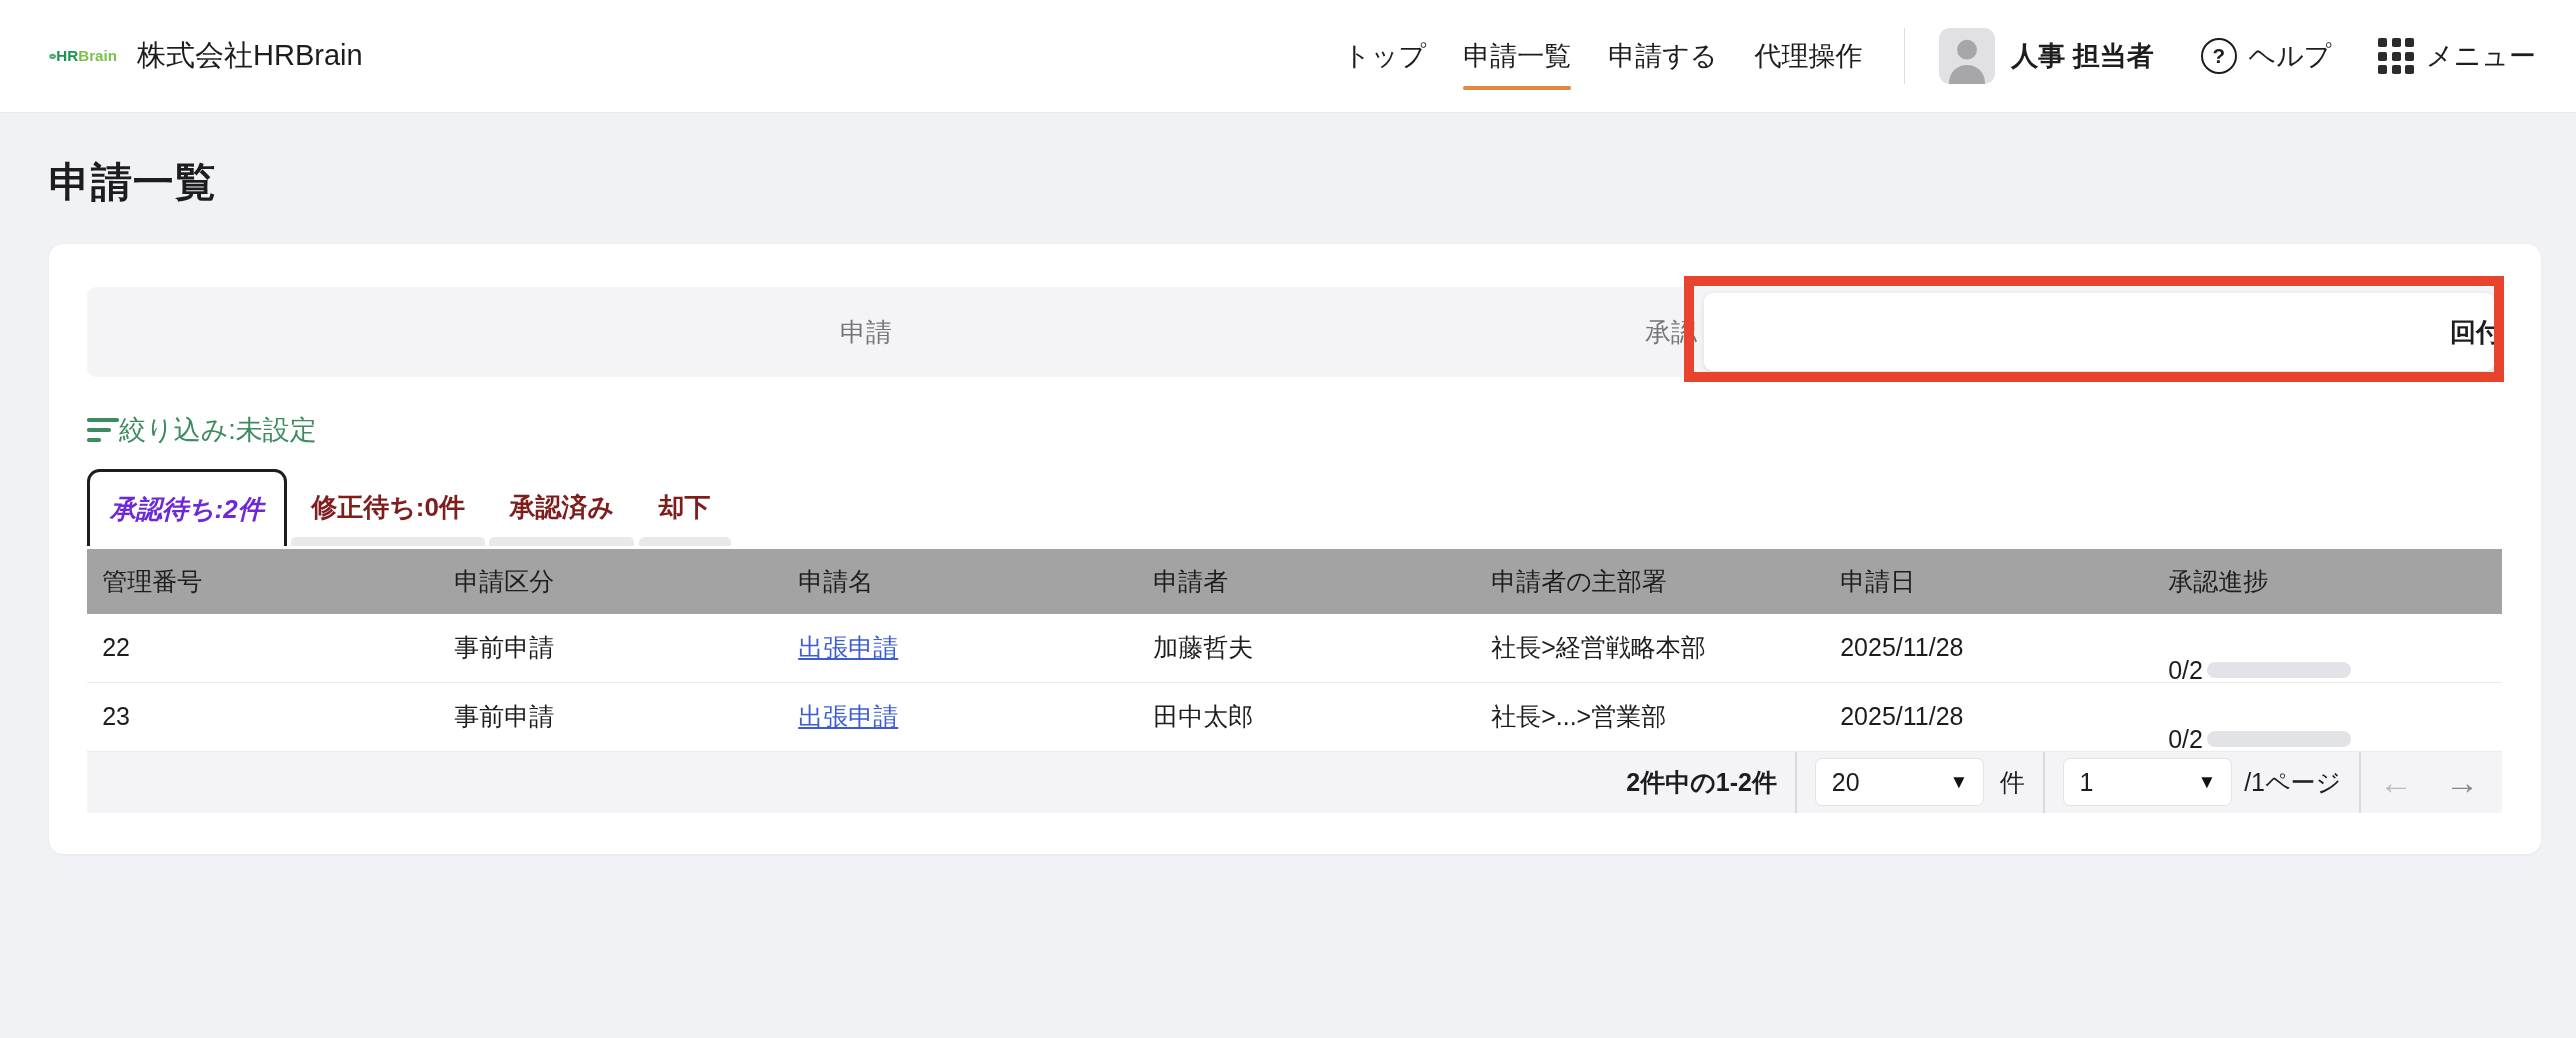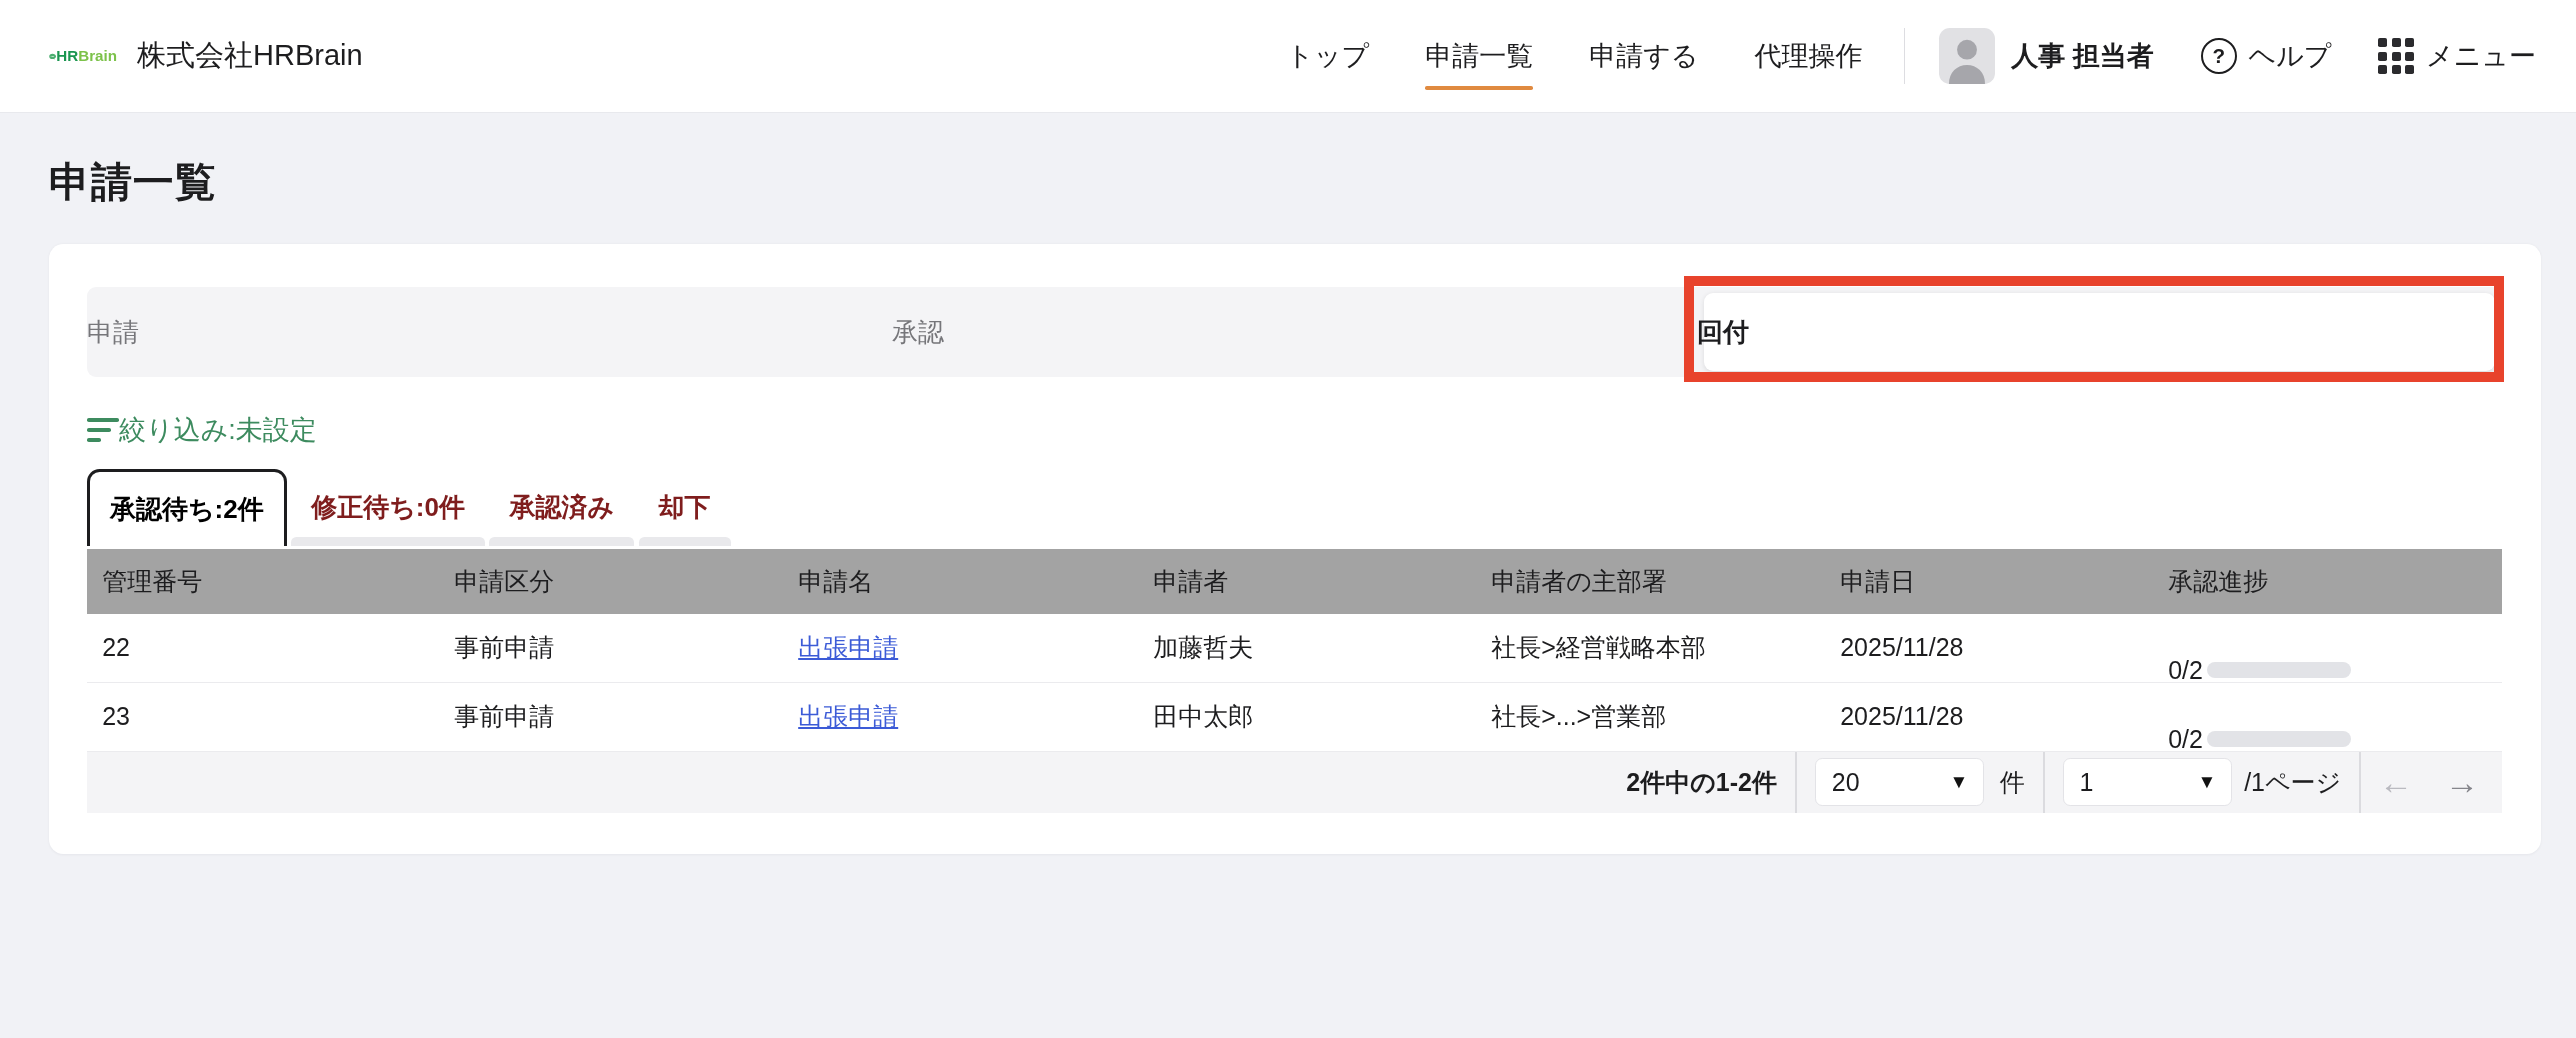--- a/index.html
+++ b/index.html
@@ -17,21 +17,21 @@
     padding:0 40px 0 49px;
   }
   .brand { display:flex; align-items:center; gap:20px; }
   .logo { display:flex; flex-direction:row; align-items:center; width:68px; }
   .logo-word { font-size:15.2px; font-weight:bold; line-height:15.2px; white-space:nowrap; }
   .logo-word .hr { color:#1b9550; }
   .logo-word .brain { color:#7cc24a; }
   .company-name { font-size:29px; }
 
   .header-right { display:flex; align-items:center; }
-  .nav { display:flex; align-items:center; gap:56px; font-size:27px; }
+  .nav { display:flex; align-items:center; gap:37px; font-size:27px; }
   .nav-item { position:relative; cursor:pointer; white-space:nowrap; }
   .nav-item.active::after {
     content:""; position:absolute; left:0; right:0; bottom:-16px; height:3.6px;
     background:#e08a40; border-radius:1.8px;
   }
   .header-divider { width:1.8px; height:56px; background:#dddde1; margin:0 34px 0 41px; }
   .user { display:flex; align-items:center; gap:16px; }
   .avatar {
     width:56px; height:56px; border-radius:10.8px; background:#e1e1e4;
     display:flex; align-items:flex-end; justify-content:center; overflow:hidden;
@@ -50,21 +50,21 @@
   .page-title { margin:41px 0 0 49px; font-size:41px; line-height:56px; font-weight:800; letter-spacing:0.9px; }
 
   .card {
     margin:34px 35px 0 49px; height:610px; background:#fff; border-radius:14.4px;
     padding:43px 39px 0 38px; box-shadow:0 0.9px 2.7px rgba(20,20,40,0.05);
   }
 
   
   .segmented { position:relative; height:90px; background:#f4f4f6; border-radius:9px; display:flex; }
   .segment {
-    flex:1; display:flex; align-items:center; justify-content:flex-start;
+    flex:1; display:flex; align-items:center; justify-content:flex-end;
     font-size:26px; color:#76767a; font-weight:500; position:relative; cursor:pointer;
   }
   .segment.active { color:#1d1d1f; font-weight:700; }
   .segment-card {
     position:absolute; left:7.2px; right:7.2px; top:6.3px; bottom:6.3px;
     background:#fff; border-radius:9px; box-shadow:0 1.8px 5.4px rgba(0,0,0,0.10);
   }
   .segment .seg-label { position:relative; z-index:2; }
   .annotation-box {
     position:absolute; left:-12.6px; right:-1.8px; top:-10.8px; bottom:-5.4px;
@@ -83,21 +83,21 @@
   .filter-icon i:nth-child(3){ width:14.4px; }
 
   
   .status-tabs { margin-top:20px; display:flex; gap:4.5px; height:77px; align-items:stretch; }
   .status-tab {
     display:flex; align-items:center; justify-content:center; padding:0 20px;
     font-size:26px; font-weight:700; position:relative; cursor:pointer; white-space:nowrap;
   }
   .status-tab.active {
     border:3.6px solid #1d1d1f; border-bottom:none; border-radius:12.6px 12.6px 0 0;
-    background:#fff; color:#000000;
+    background:#fff; color:#6d28d9;font-style:italic;
   }
   .status-tab.inactive { color:#7f1d1d; }
   .status-tab.inactive::after {
     content:""; position:absolute; left:0; right:0; bottom:0; height:9px;
     background:#e9e9ec; border-radius:5.4px 5.4px 0 0;
   }
 
   
   .table { margin-top:2.7px; }
   .thead, .trow {

